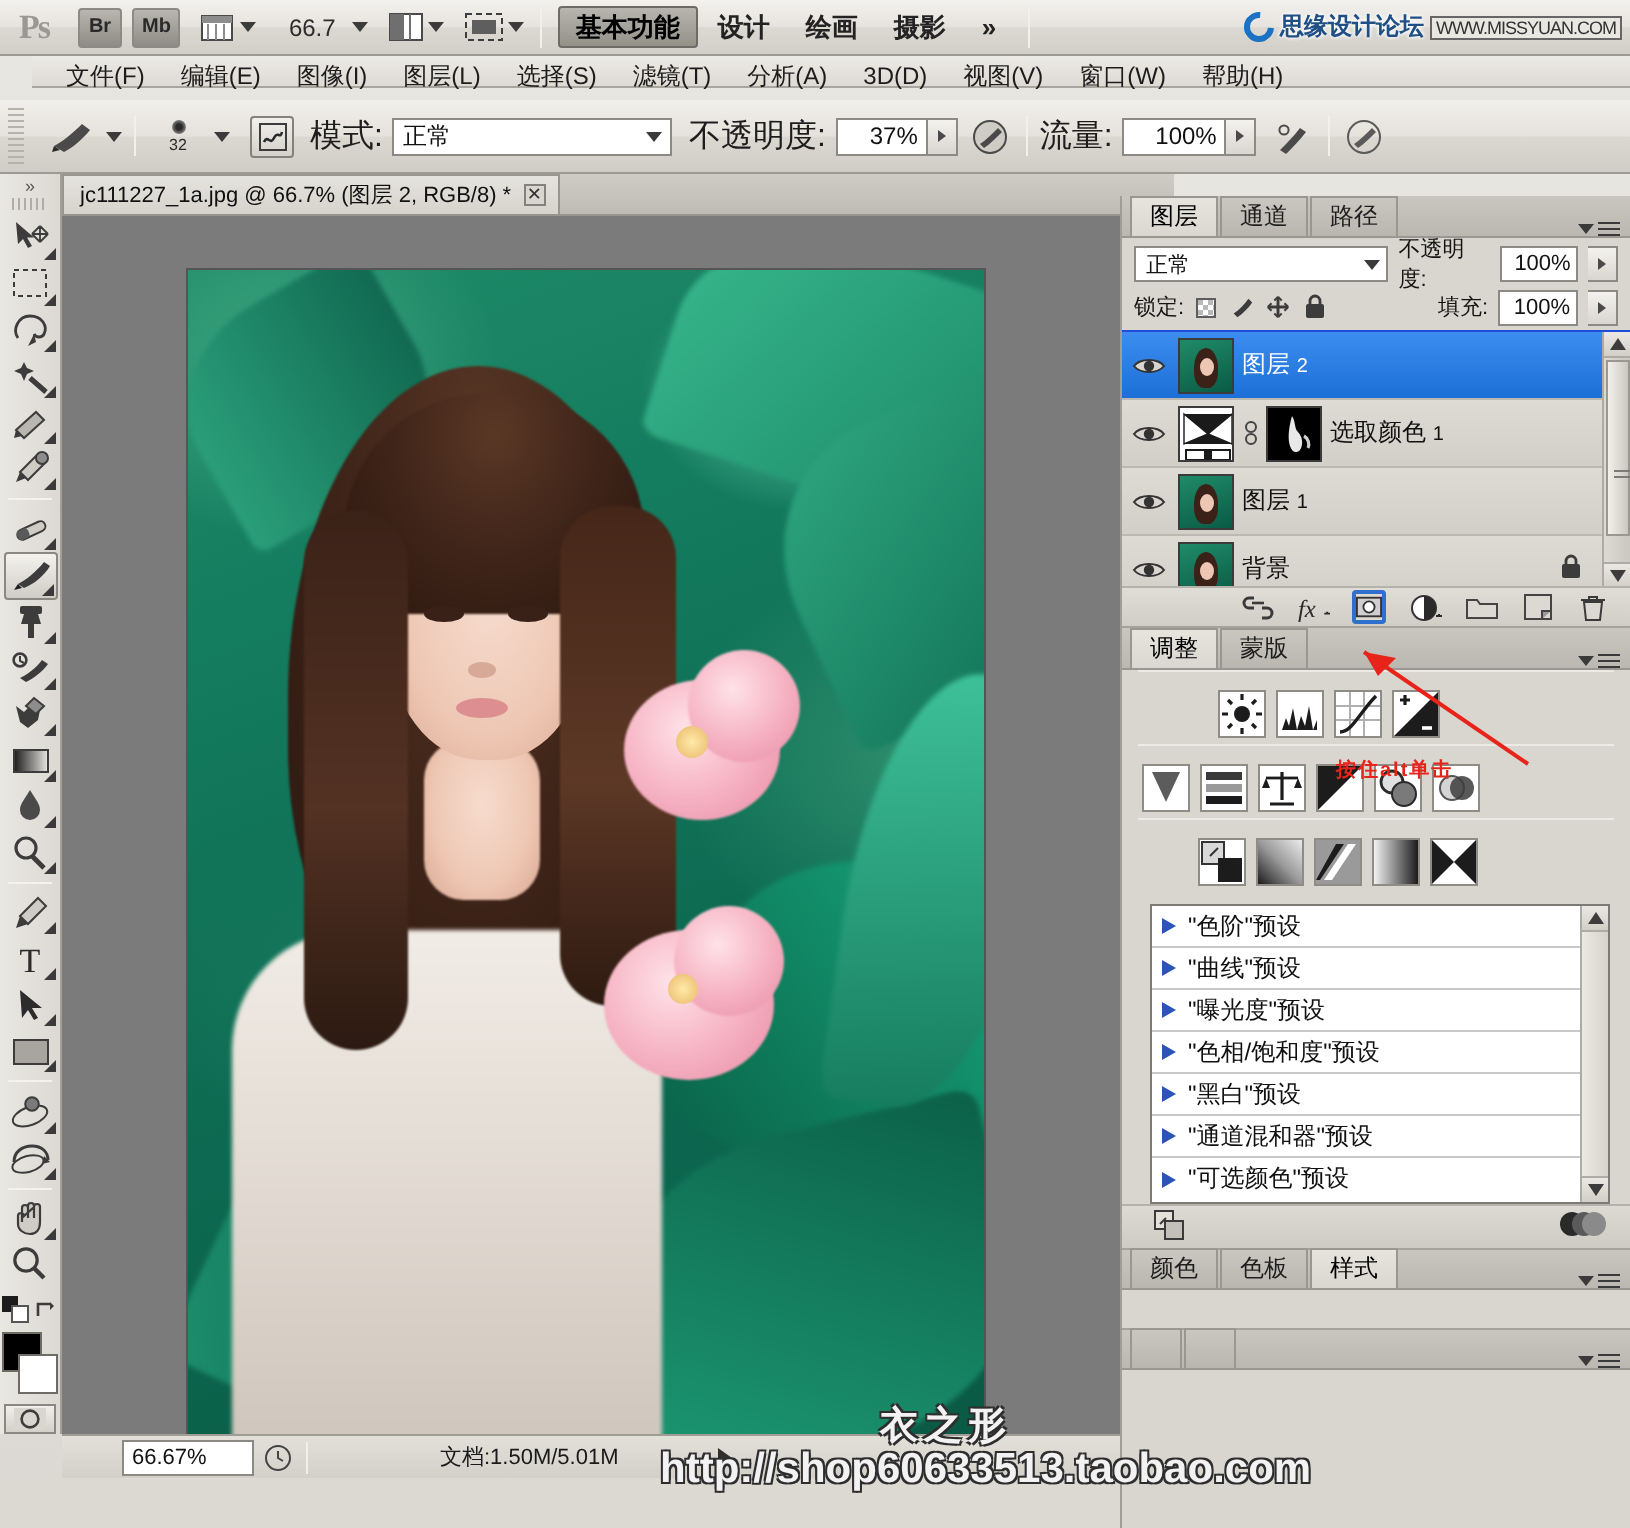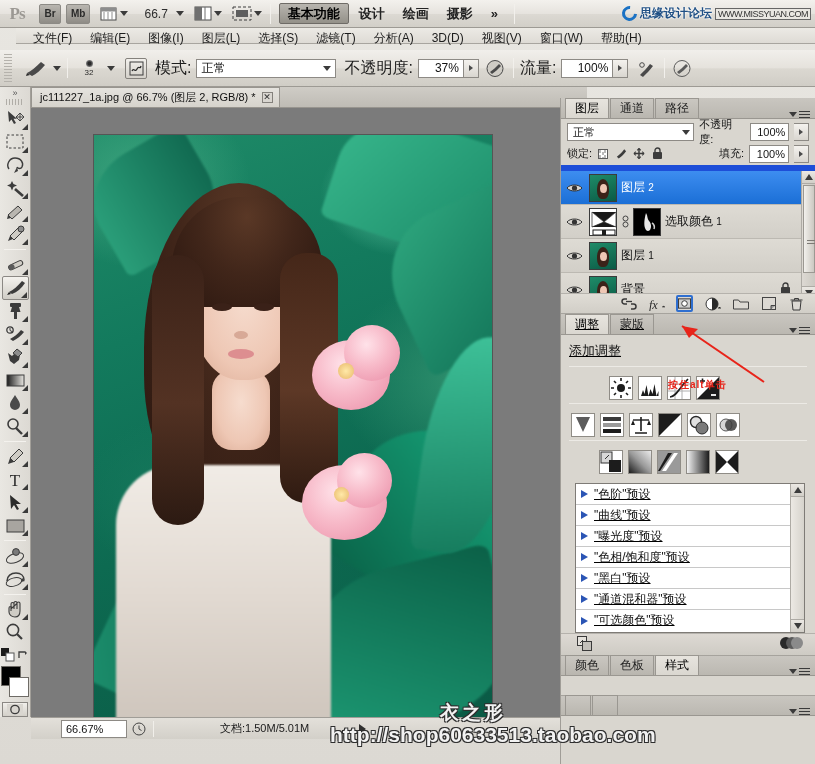--- a/index.html
+++ b/index.html
@@ -238,21 +238,21 @@
   .lay-combo { width:130px;height:18px;background:#fff;border:1px solid #8d8a85;
     display:flex;align-items:center;justify-content:space-between;padding:0 3px 0 5px;font-size:11px;}
   .lay-num { width:40px;height:18px;background:#fff;border:1px solid #8d8a85;
     display:flex;align-items:center;justify-content:flex-end;padding-right:3px;font-size:11px;}
   .lock-icons { display:flex;align-items:center;gap:6px; }
   .lk { width:12px;height:12px;display:flex;align-items:center;justify-content:center; }
   .checker { width:10px;height:10px;
     background: conic-gradient(#fff 0 25%, #b9b9b9 0 50%, #fff 0 75%, #b9b9b9 0);
     background-size:5px 5px; border:1px solid #5d5d5d;}
 
-  #layerlist { position:relative; height:128px; background:#701a75; border-top:6px solid #1d4ed8; overflow:hidden; }
+  #layerlist { position:relative; height:128px; background:#701a75; border-top:1px solid #1d4ed8; overflow:hidden; }
   .layer {
     height:34px; display:flex; align-items:center; gap:4px;
     border-bottom:1px solid #bcb9b2; padding-left:2px;
     background:linear-gradient(#dedbd4,#d2cfc8);
   }
   .layer.sel { background:linear-gradient(#3d8df0,#1b6fd6); }
   .layer.sel .lname { color:#fff; }
   .eye { width:22px;height:22px; display:flex;align-items:center;justify-content:center; }
   .thumb { width:28px;height:28px;border:1px solid #3b3b3b; overflow:hidden; position:relative; background:#1d7a5c; }
   .thumb.sel-outline { outline:2px solid #14306b; outline-offset:-3px; }
@@ -271,21 +271,21 @@
   #layer-toolbar {
     height:21px; display:flex; align-items:center; justify-content:flex-end; gap:11px;
     padding-right:10px;
     background:linear-gradient(#e0ddd6,#d1cec7);
     border-top:1px solid #b5b2ac; border-bottom:1px solid #a6a39d;
   }
   .lt-ico { width:17px;height:17px;display:flex;align-items:center;justify-content:center;position:relative;text-align:center; }
   .lt-ico.hl { border:2px solid #2f6fd0; border-radius:2px; background:#ddd9d3; }
 
   
-  #adjpanel { background:#d9d6cf;text-decoration:underline; }
+  #adjpanel { background:#d9d6cf; }
   #adj-title { font-size:13px; color:#111; padding:7px 0 6px 8px; }
   .adj-rule { height:1px; background:#b9b6b0; border-bottom:1px solid #eceae5; margin:0 8px 6px 8px; }
   .adj-row { display:flex; align-items:center; gap:5px; padding-left:36px; height:30px; }
   .adj-ico { width:24px;height:24px; border:1px solid #8f8c86; background:#fff; overflow:hidden; position:relative; }
 
   #preset-box {
     margin:6px 10px 0 14px; height:150px; background:#fff;
     border:1px solid #7e7b76; position:relative; overflow:hidden;
   }
   .preset-row {
@@ -908,21 +908,20 @@
         <div class="pnl-menu">
           <i class="caret" style="border-top-color:#3a3a3a"></i>
           <span class="lines">
               <span></span>
               <span></span>
               <span></span>
             </span>
         </div>
       </div>
 
-      <div id="adj-title">添加调整</div>
       <div class="adj-rule"></div>
 
       <div class="adj-row" style="padding-left:48px">
         <span class="adj-ico">
           <svg width="22" height="22" viewBox="0 0 22 22">
               <rect width="22" height="22" fill="#fff"></rect>
               <circle cx="11" cy="11" r="4" fill="#1c1c1c"></circle>
               <path d="M11 1v3M11 18v3M1 11h3M18 11h3M4 4l2 2M16 16l2 2M18 4l-2 2M6 16l-2 2" stroke="#1c1c1c" stroke-width="1.6"></path>
             </svg>
         </span>

